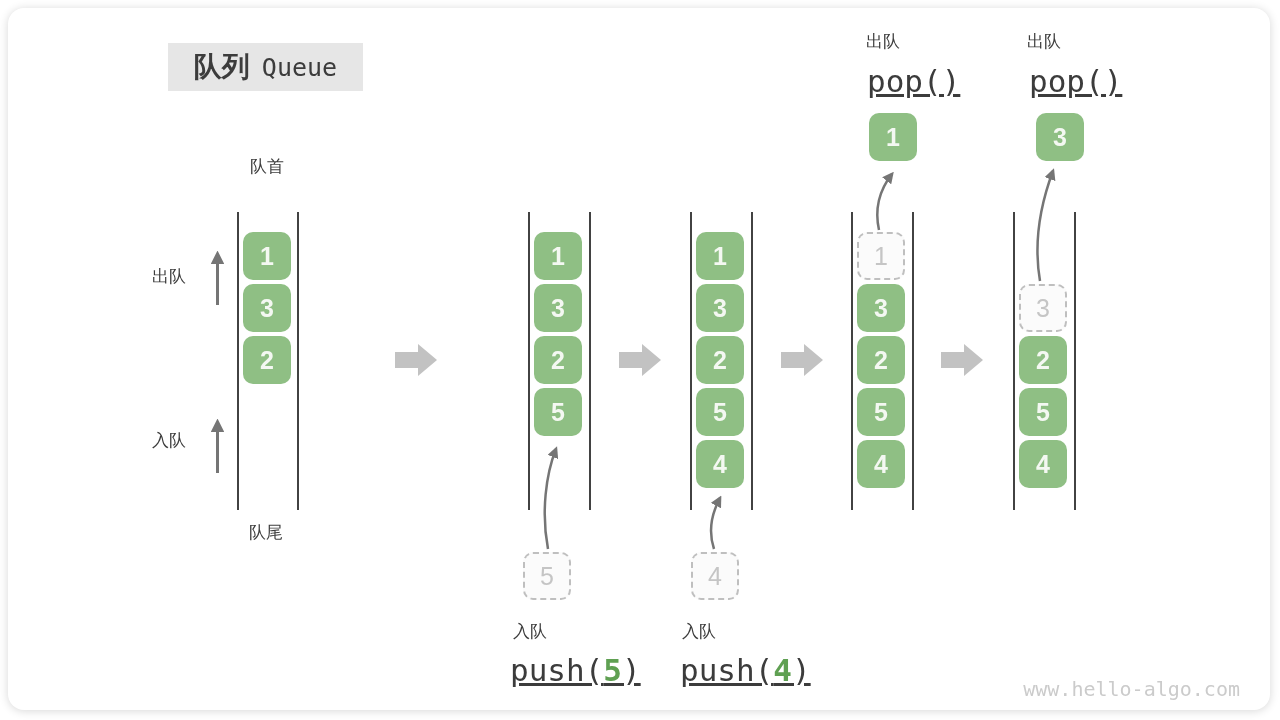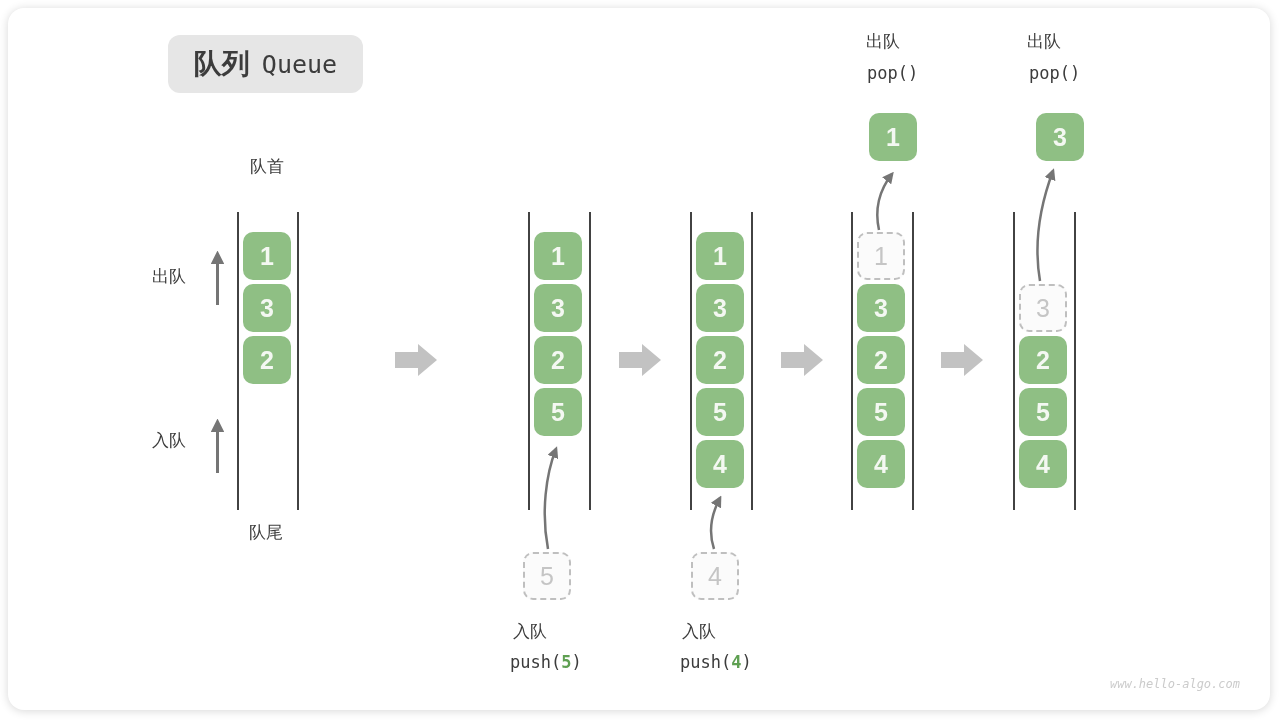--- a/index.html
+++ b/index.html
@@ -6,41 +6,41 @@
     --green-box:#8FBF84; --green-box-text:#F4F8F2; --code-accent-green:#5FA052;
     --text-dark:#3C3C3C; --title-bg:#E6E6E6; --dashed-border:#BFBFBF;
     --dashed-text:#C5C5C5; --dashed-bg:#FBFBFB; --wall-line:#424242;
     --block-arrow:#C2C2C2; --thin-arrow:#757575; --watermark:#CBCBCB;
   }
   html,body{margin:0;padding:0;background:#FFFFFF;}
   .canvas{position:relative;width:1280px;height:720px;background:#FFFFFF;overflow:hidden;
           font-family:"Liberation Sans",sans-serif;}
   .card{position:absolute;left:8px;top:8px;width:1262px;height:702px;background:#FFFFFF;
         border-radius:16px;box-shadow:0 1px 10px rgba(0,0,0,0.16);}
-  .title-box{position:absolute;left:168px;top:35px;width:195px;height:58px;background:var(--title-bg);
-        border-radius:12px;display:flex;align-items:center;justify-content:center;gap:12px;}
+  .title-box{position:absolute;left:168px;top:43px;width:195px;height:48px;background:var(--title-bg);
+        border-radius:0;display:flex;align-items:center;justify-content:center;gap:12px;}
   .title-zh{font-size:28px;font-weight:700;color:var(--text-dark);}
   .title-en{font-size:25px;font-family:"DejaVu Sans Mono",monospace;color:var(--text-dark);}
   .zh-label{position:absolute;font-size:17px;font-weight:400;color:var(--text-dark);white-space:nowrap;}
   .centered{transform:translateX(-50%);}
-  .code{position:absolute;font-family:"DejaVu Sans Mono",monospace;font-size:17px;color:var(--text-dark);white-space:nowrap;}
+  .code{position:absolute;font-family:"DejaVu Sans Mono",monospace;font-size:31px;color:var(--text-dark);white-space:nowrap;text-decoration:underline;}
   .code .accent{color:var(--code-accent-green);font-weight:700;}
   .vline{position:absolute;top:212px;width:2px;height:298px;background:var(--wall-line);}
   .cell{position:absolute;width:48px;height:48px;border-radius:10px;background:var(--green-box);
         color:var(--green-box-text);font-size:25px;font-weight:700;
         display:flex;align-items:center;justify-content:center;}
   .cell.dashed{background:var(--dashed-bg);border:2px dashed var(--dashed-border);
         color:var(--dashed-text);font-weight:400;box-sizing:border-box;}
   .svg-overlay{position:absolute;left:0;top:0;pointer-events:none;}
   .curve{fill:none;stroke:var(--thin-arrow);stroke-width:2.5;}
   .straight{fill:none;stroke:var(--thin-arrow);stroke-width:3;}
   .ah-fill{fill:var(--thin-arrow);}
   .block-arrow{fill:var(--block-arrow);}
   .watermark{position:absolute;right:40px;top:677px;font-family:"DejaVu Sans Mono",monospace;
-        font-size:12px;color:var(--watermark);font-style:italic;}
+        font-size:20px;color:var(--watermark);}
 </style>
 </head>
 <body>
 
 <div class="canvas">
   <div class="card"></div>
 
   <div class="title-box">
     <span class="title-zh">队列</span>
     <span class="title-en">Queue</span>

